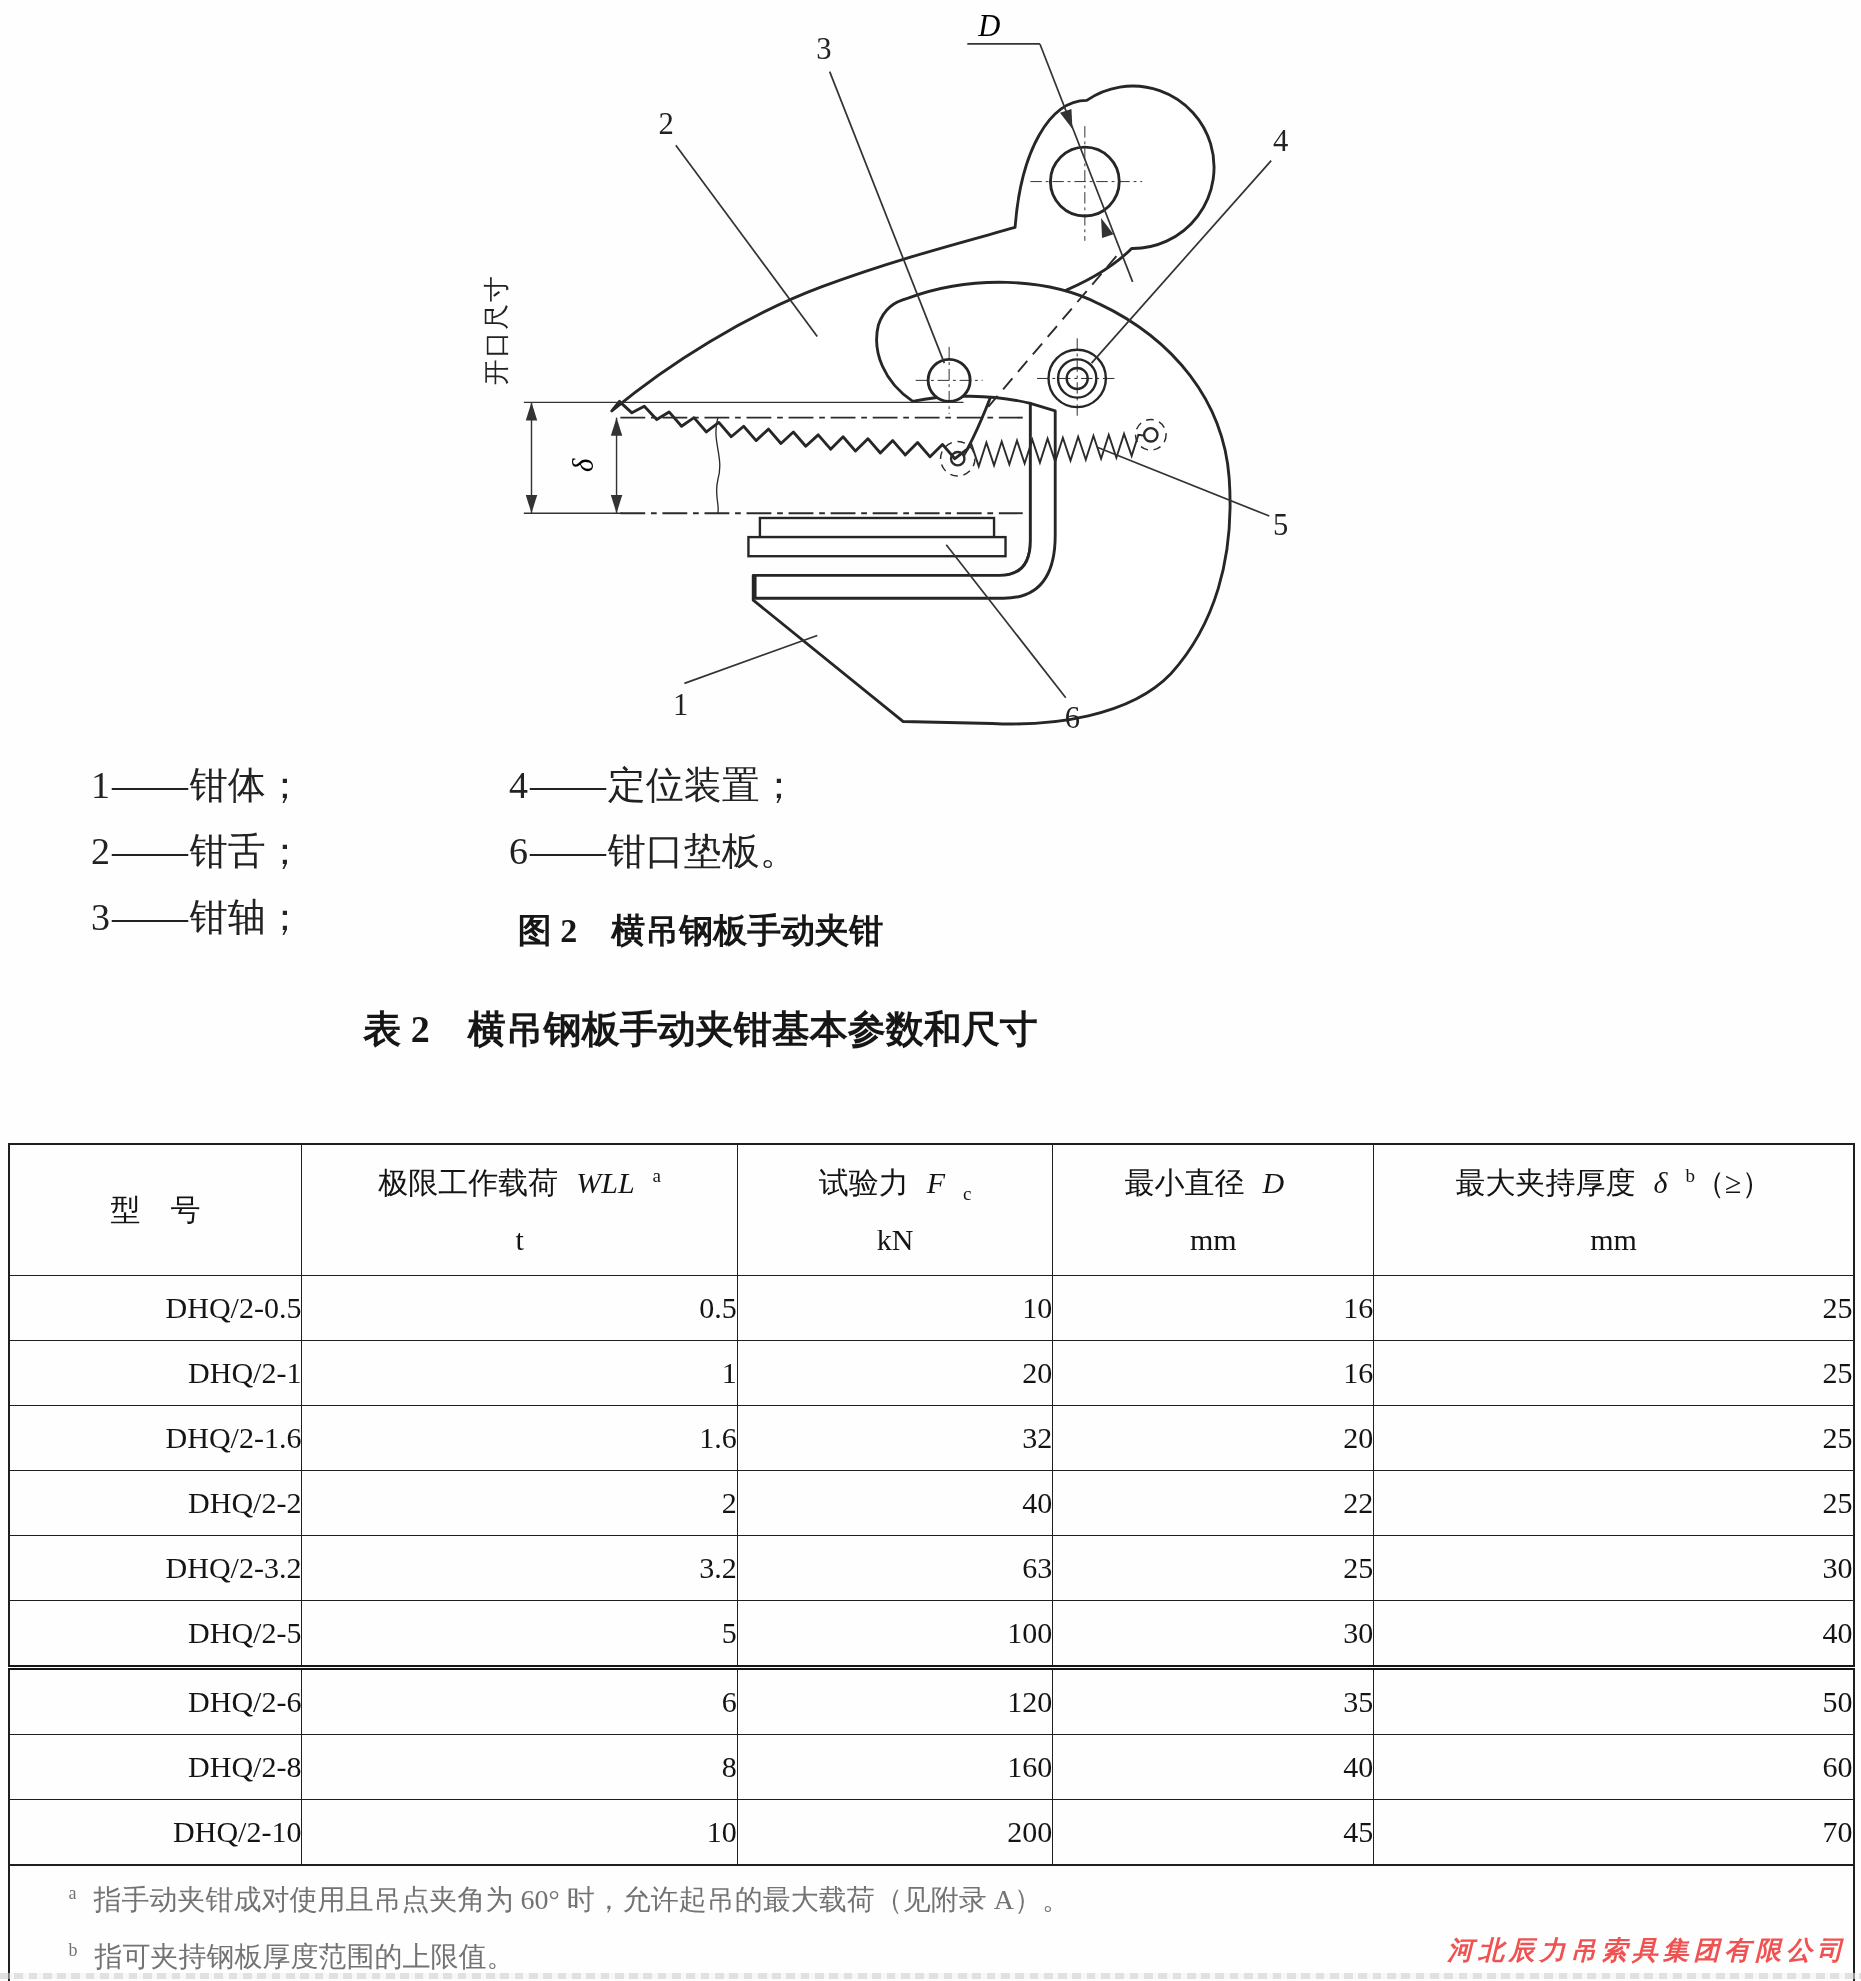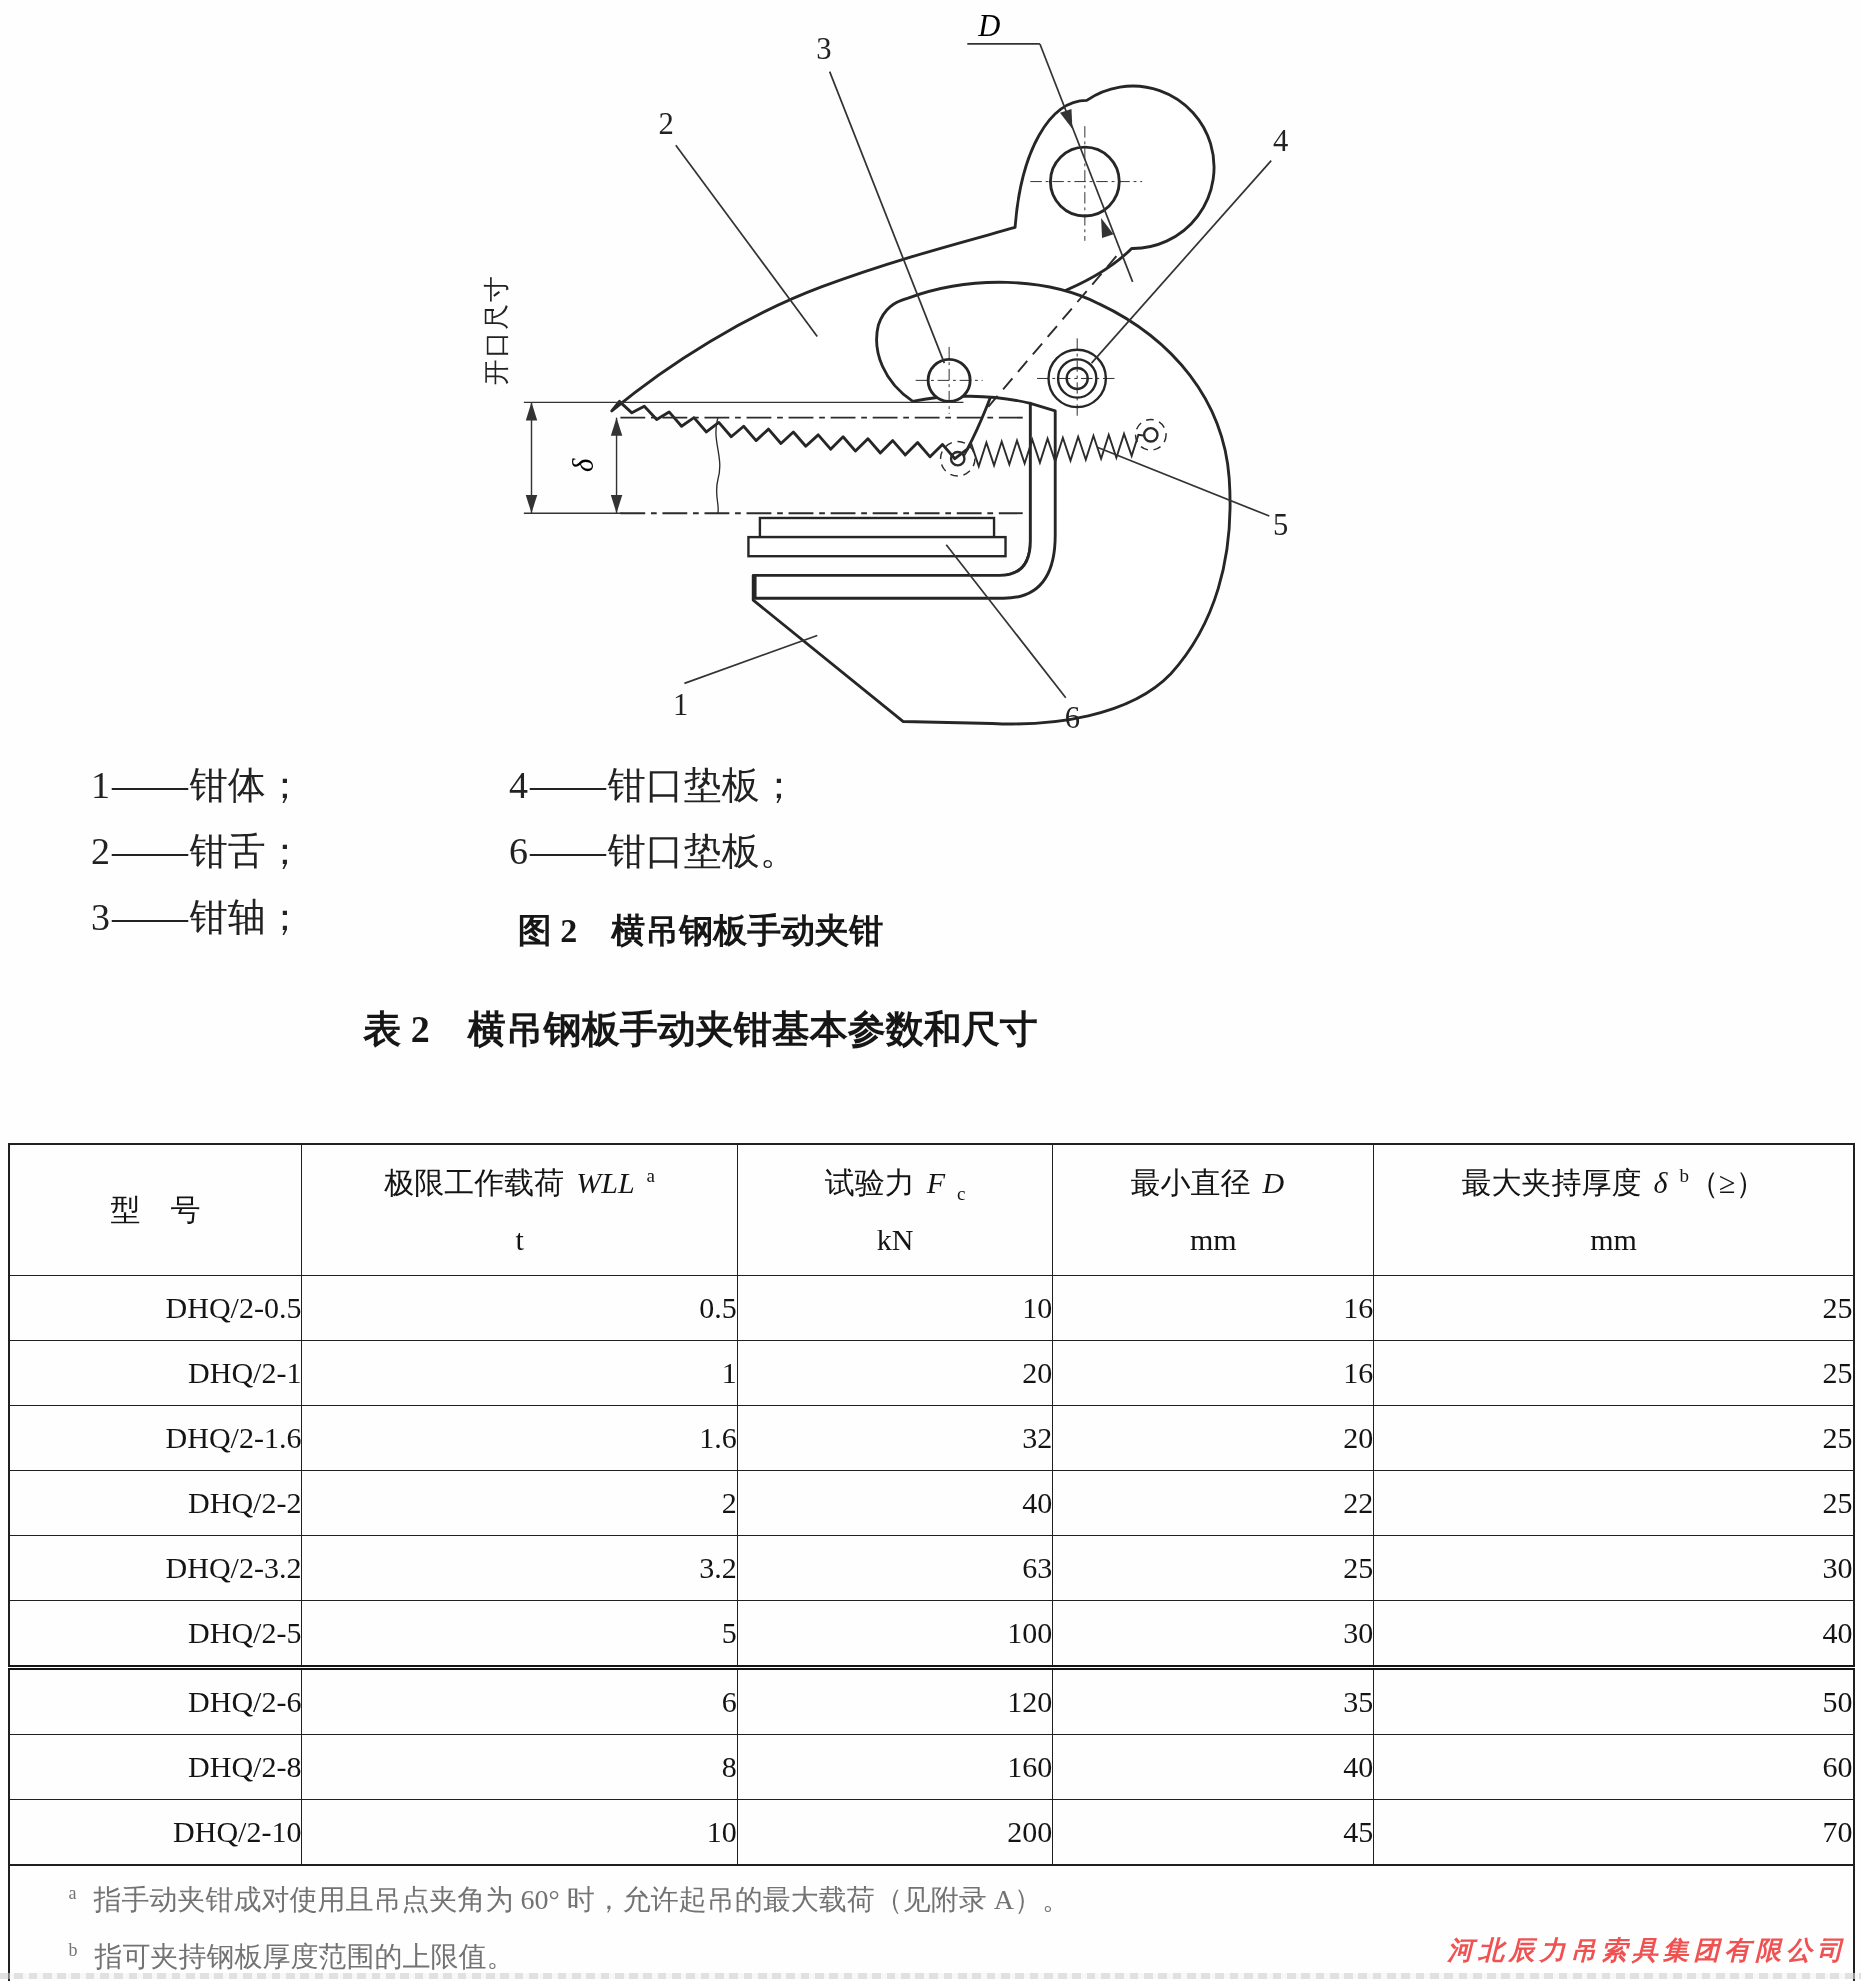--- a/index.html
+++ b/index.html
@@ -29,21 +29,21 @@
        table-layout:fixed;font-size:30px;color:#141414;}
   .tbl col.c0{width:15.9%;} .tbl col.c1{width:23.6%;} .tbl col.c2{width:17.1%;}
   .tbl col.c3{width:17.4%;} .tbl col.c4{width:26%;}
   .tbl td,.tbl th{border:1.9px solid #1f1f1f;text-align:center;vertical-align:middle;
        font-weight:normal;padding:0;}
   .tbl{border:2.9px solid #1f1f1f;}
   .tbl thead th{height:130px;}
   .tbl tbody td{height:64px;text-align:right;}
   .tbl thead .hcell{display:flex;flex-direction:column;justify-content:space-evenly;
        align-items:center;height:100%;}
-  .sym{font-style:italic;margin:0 12px;}
+  .sym{font-style:italic;margin:0 18px;}
   sup.mk{font-size:19px;vertical-align:super;}
   sub.mk{font-size:19px;vertical-align:sub;}
   tr.sep td{border-bottom:5.7px double #151515;}
   .tbl tfoot td{border:none;border-top:2.9px solid #1f1f1f;text-align:left;}
   .fnblock{padding:15.3px 19px 13.4px 59px;}
   .fn{font-size:28px;margin-bottom:19px;color:#737373;}
   .fn sup{font-size:18px;margin-right:17px;}
   
   .watermark{position:absolute;top:1933px;right:13.4px;font-size:26px;letter-spacing:4.8px;
       color:#ef4444;font-style:italic;font-weight:bold;opacity:.92;white-space:nowrap;margin-left:24px;}
@@ -170,21 +170,21 @@
     </svg>
   </div>
 
   <div class="legend">
     <div class="legend-col c1" id="legend-col-1">
         <div class="legend-item"><span>1</span><span class="dash">——</span><span>钳体；</span></div>
         <div class="legend-item"><span>2</span><span class="dash">——</span><span>钳舌；</span></div>
         <div class="legend-item"><span>3</span><span class="dash">——</span><span>钳轴；</span></div>
       </div>
     <div class="legend-col c2" id="legend-col-2">
-        <div class="legend-item"><span>4</span><span class="dash">——</span><span>钳口垫板；</span></div>
+        <div class="legend-item"><span>4</span><span class="dash">——</span><span>定位装置；</span></div>
         <div class="legend-item"><span>6</span><span class="dash">——</span><span>钳口垫板。</span></div>
       </div>
   </div>
 
   <div class="fig-caption">图 2　横吊钢板手动夹钳</div>
   <div class="tbl-caption">表 2　横吊钢板手动夹钳基本参数和尺寸</div>
 
   <table class="tbl">
     <colgroup>
         <col class="c0">

